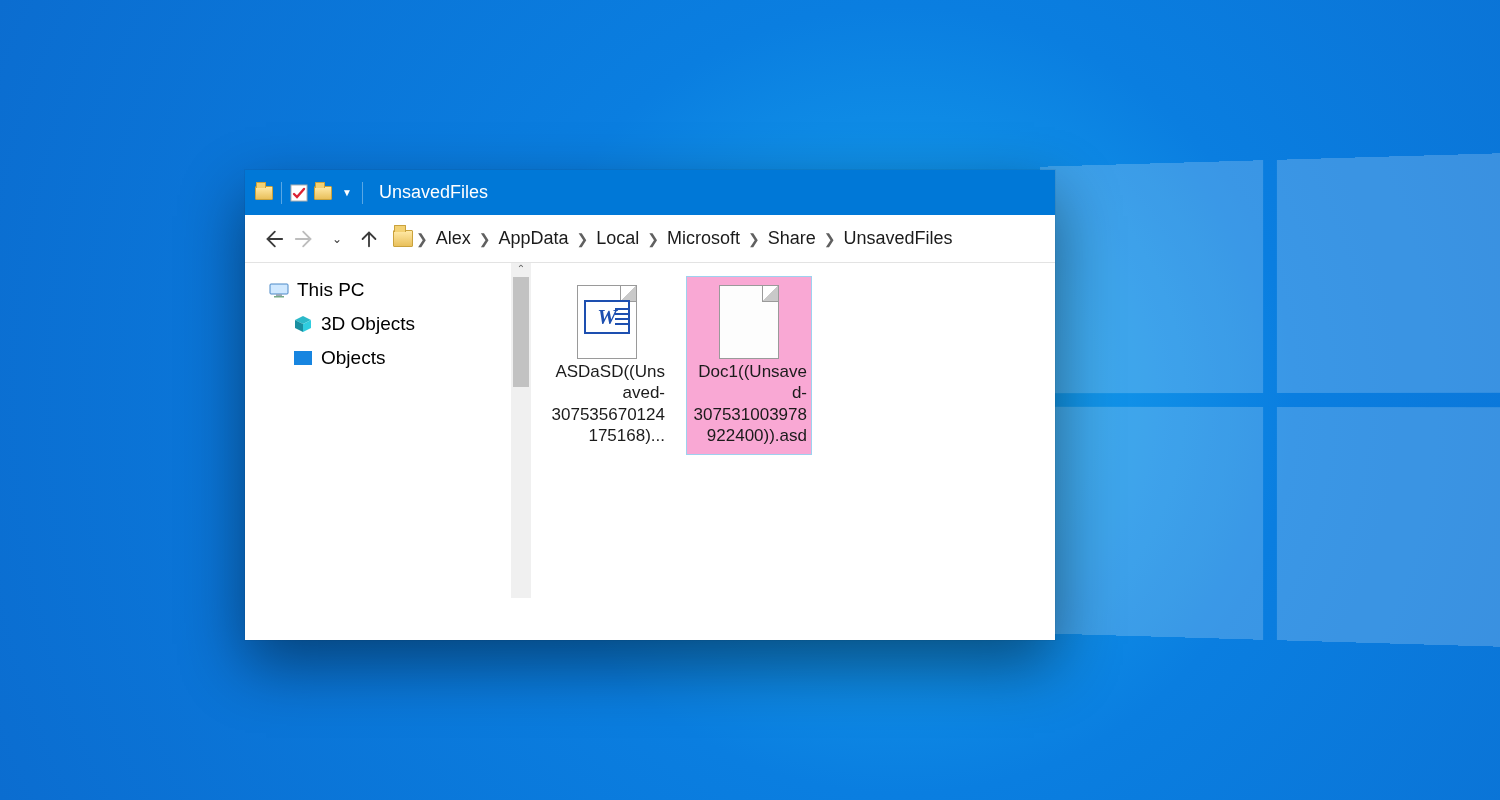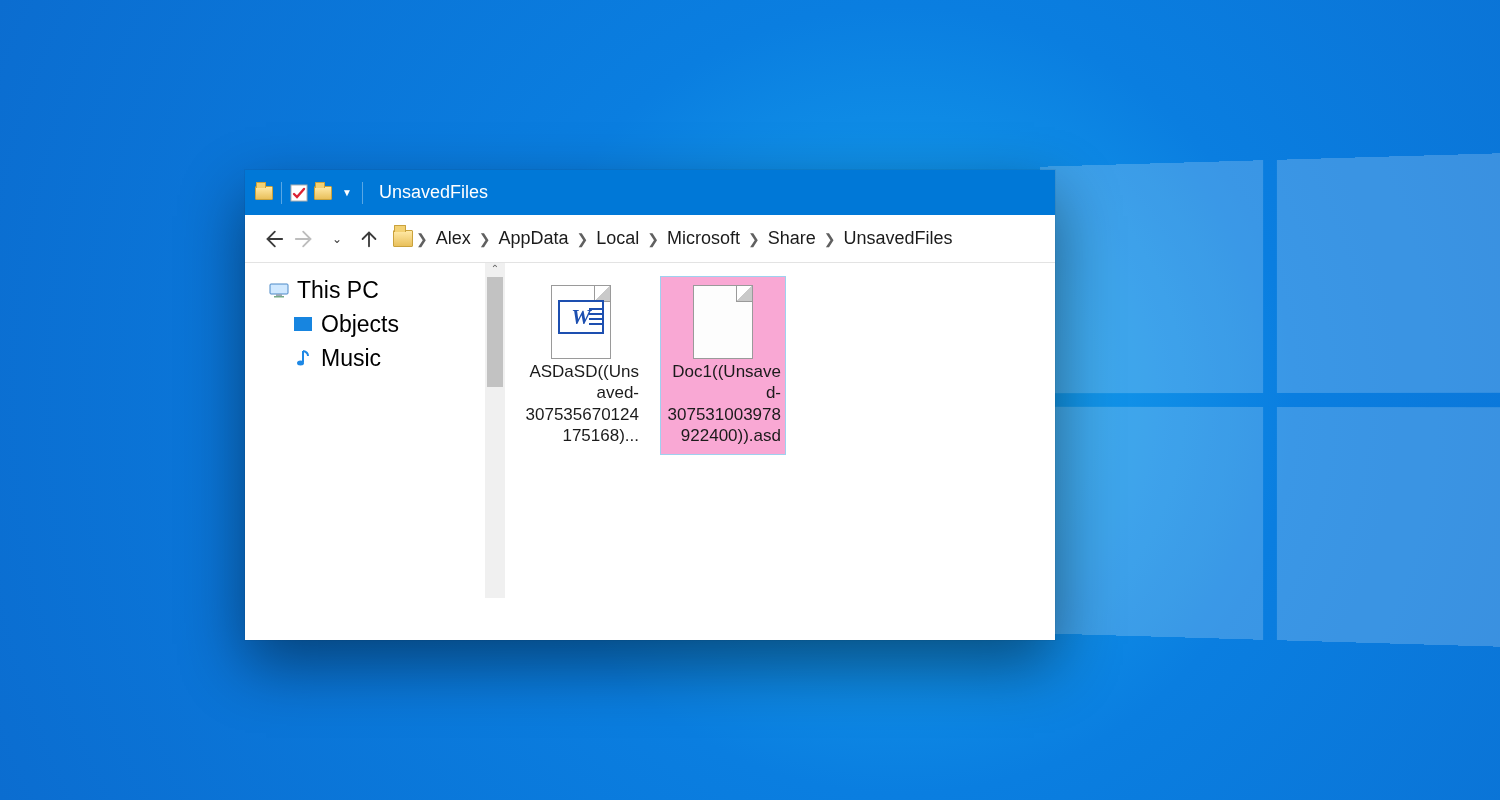--- a/index.html
+++ b/index.html
@@ -89,24 +89,24 @@
     height: 34px;
   }
   .addr .crumb { padding: 2px 5px; text-align: right; }
   .addr .sep { color: #606060; padding: 0 1px; font-size: 14px;}
 
   .body {
     display: flex;
     height: calc(100% - 45px - 42px - 48px);
   }
   .navpane {
-    width: 240px;
+    width: 266px;
     background: #fff;
     padding: 10px 4px 4px 24px;
-    font-size: 23px;
+    font-size: 19px;
   }
   .tree-item {
     display: flex; align-items: center; gap: 8px; height: 34px;
   }
   .tree-item.sub { padding-left: 24px; }
   .tree-icon { width: 20px; height: 20px; display:flex; align-items:center; justify-content:center; }
 
   .scrollbar {
     width: 20px;
     background: #f0f0f0;
@@ -246,35 +246,35 @@
           <svg width="20" height="16" viewBox="0 0 20 16">
               <rect x="1" y="2" width="18" height="10" rx="1" fill="#cfe8ff" stroke="#4a88c7"></rect>
               <rect x="7" y="12" width="6" height="2" fill="#9ab"></rect>
               <rect x="5" y="14" width="10" height="1.5" fill="#7a8"></rect>
             </svg>
         </span>
         <span>This PC</span>
       </div>
       <div class="tree-item sub">
         <span class="tree-icon">
+          <svg width="18" height="18" viewBox="0 0 18 18">
+              <path d="M9 1 L17 5 L9 9 L1 5 Z" fill="#2bb9c9"></path>
+              <path d="M1 5 L9 9 V17 L1 13 Z" fill="#1a8fa0"></path>
+              <path d="M17 5 L9 9 V17 L17 13 Z" fill="#30cddf"></path>
+            </svg>
+        </span>
+        <span>3D Objects</span>
+      </div>
+      <div class="tree-item sub">
+        <span class="tree-icon">
           <svg width="18" height="14" viewBox="0 0 18 14">
               <rect x="0" y="0" width="18" height="14" fill="#1785e0"></rect>
             </svg>
         </span>
         <span>Objects</span>
-      </div>
-      <div class="tree-item sub">
-        <span class="tree-icon">
-          <svg width="16" height="18" viewBox="0 0 16 18">
-              <path d="M8 2 V13" stroke="#1e88e5" stroke-width="2"></path>
-              <ellipse cx="5.5" cy="14" rx="3.5" ry="2.5" fill="#1e88e5"></ellipse>
-              <path d="M8 2 Q13 3 13 7" stroke="#1e88e5" stroke-width="2" fill="none"></path>
-            </svg>
-        </span>
-        <span>Music</span>
       </div>
     </div>
 
     <div class="scrollbar">
       <div class="arrow up">⌃</div>
       <div class="thumb"></div>
     </div>
 
     <div class="content">
       <div class="file">

